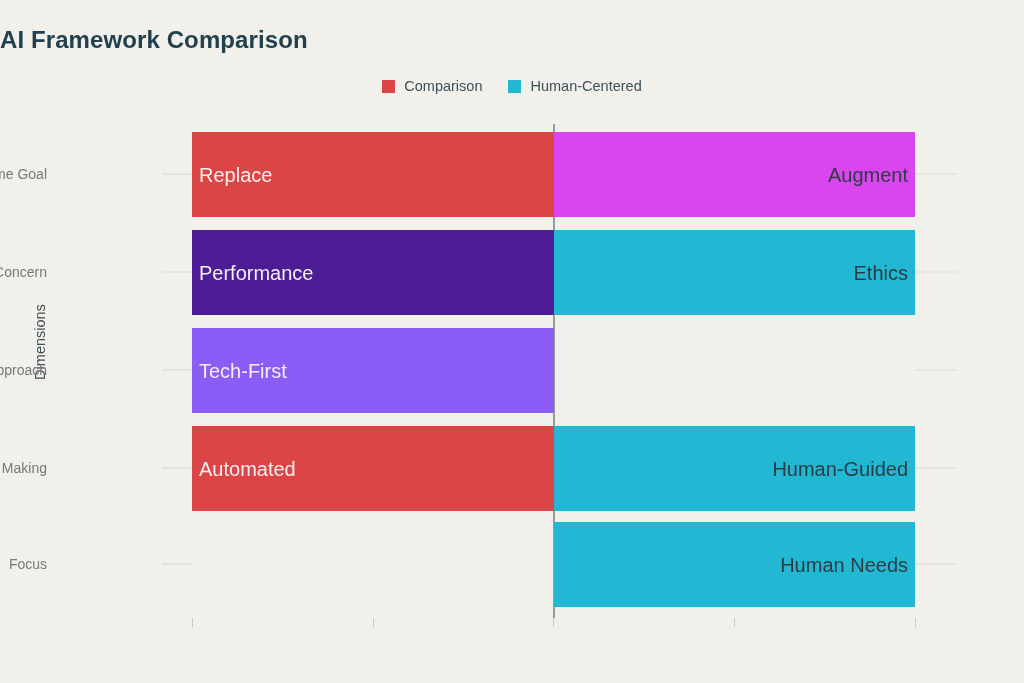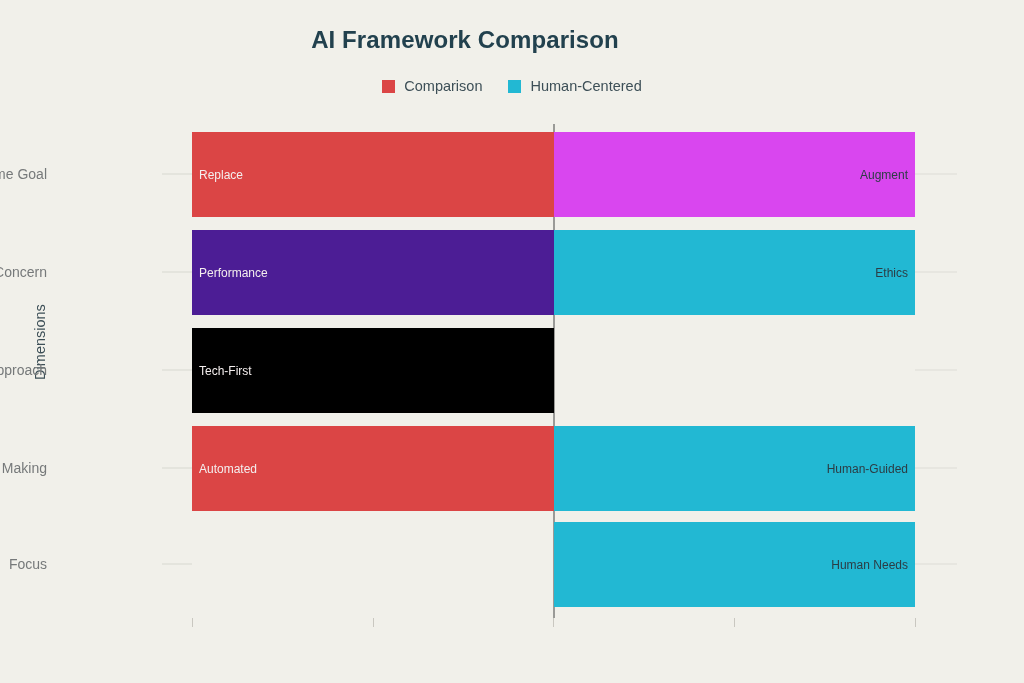--- a/index.html
+++ b/index.html
@@ -19,21 +19,21 @@
     position: absolute;
     inset: 0;
   }
 
   
   .chart-title {
     position: absolute;
     top: 26px;
     left: 0;
     width: 930px;
-    text-align: center;
+    text-align: left;
     font-size: 24px;
     font-weight: bold;
     color: #22414e;
     letter-spacing: 0.1px;
   }
 
   
   .legend {
     position: absolute;
     top: 79px;
@@ -97,21 +97,21 @@
     right: 50%;
     justify-content: flex-start;
     padding-left: 7px;
   }
   .bar-right {
     left: 50%;
     justify-content: flex-end;
     padding-right: 7px;
   }
   .bar-label {
-    font-size: 12px;
+    font-size: 20px;
     line-height: 1;
     white-space: nowrap;
   }
   .bar-left .bar-label { color: #f4eeee; }
   .bar-right .bar-label { color: #2c3c44; }
 
   
   .y-axis-title {
     position: absolute;
     left: 2px;
@@ -201,21 +201,21 @@
       </div>
       <div class="bar bar-right" style="width:50%;background:#22b8d3">
         <span class="bar-label">Ethics</span>
       </div>
       <div class="y-tick-line-right" style="top:42px"></div>
     </div>
 
     <div class="row" style="top:196px">
       <div class="y-tick-line" style="top:42px"></div>
       <div class="y-tick-label" style="top:42px">Design Approach</div>
-      <div class="bar bar-left" style="width:50%;background:#000000">
+      <div class="bar bar-left" style="width:50%;background:#8b5cf6">
         <span class="bar-label">Tech-First</span>
       </div>
       <div class="y-tick-line-right" style="top:42px"></div>
     </div>
 
     <div class="row" style="top:294px">
       <div class="y-tick-line" style="top:42px"></div>
       <div class="y-tick-label" style="top:42px">Decision Making</div>
       <div class="bar bar-left" style="width:50%;background:#db4545">
         <span class="bar-label">Automated</span>

